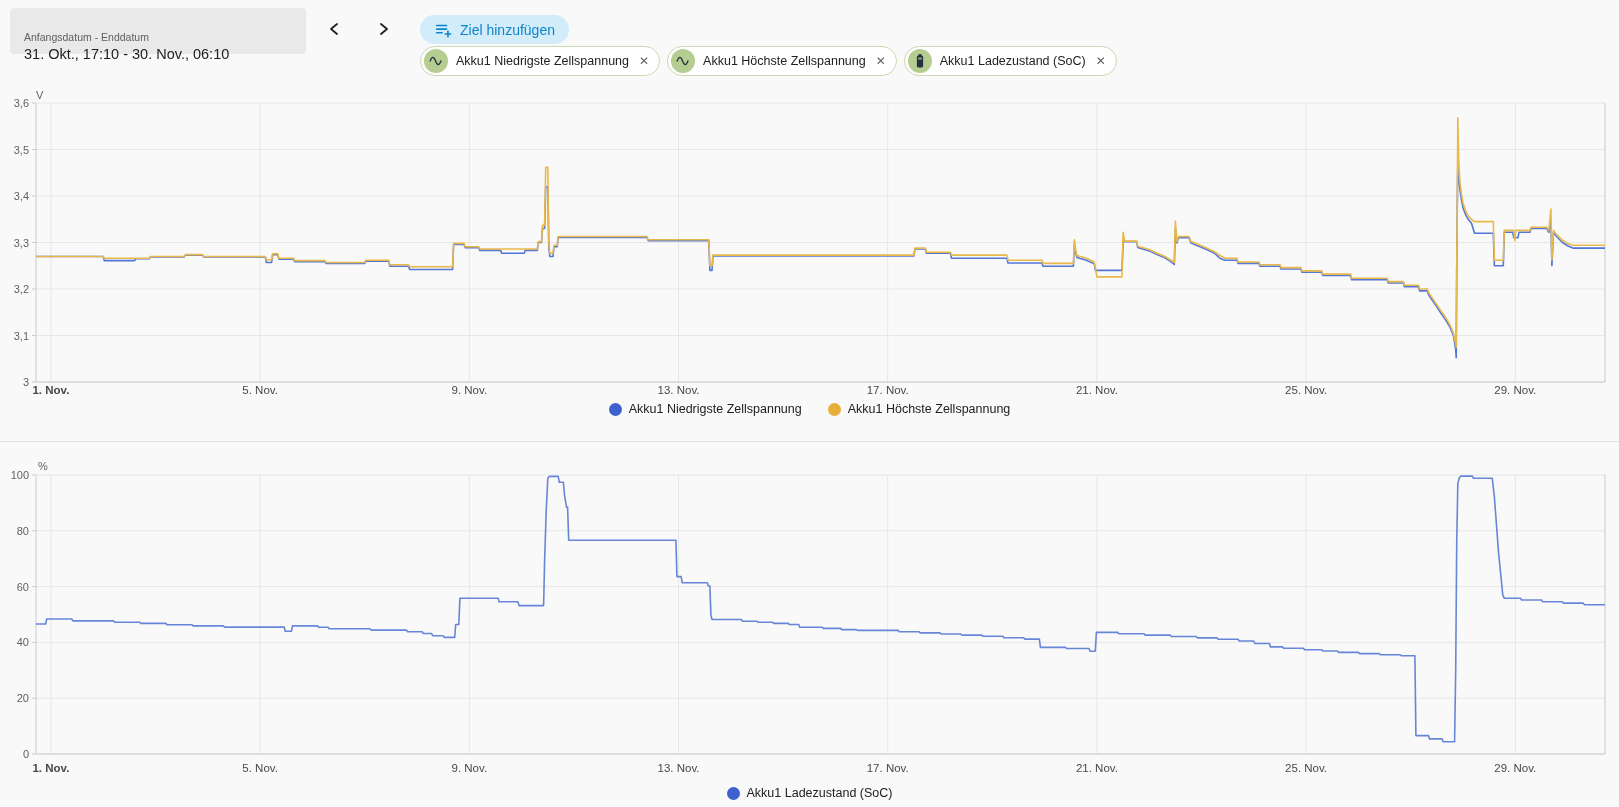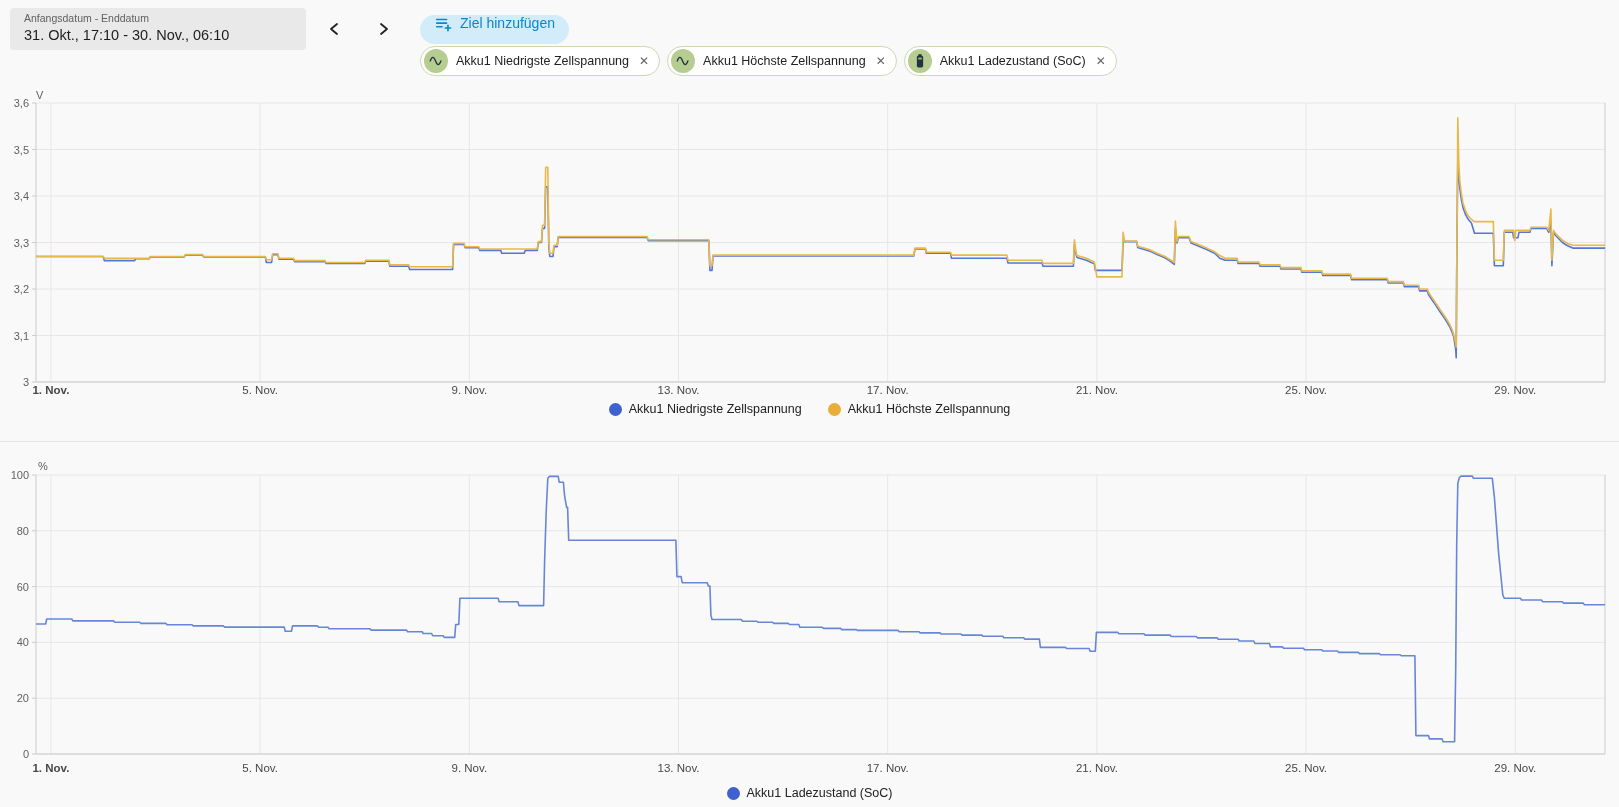--- a/index.html
+++ b/index.html
@@ -2,31 +2,31 @@
 <html><head>
 <meta charset="utf-8">
 <style>
   html,body{margin:0;padding:0;}
   body{
     width:1619px;height:807px;position:relative;overflow:hidden;
     background:#f9f9f9;font-family:"Liberation Sans",sans-serif;color:#212121;
   }
   .daterange{
     position:absolute;left:10px;top:8px;width:296px;height:42px;
-    background:#e9e9e9;border-radius:4px;padding:4px 14px;box-sizing:border-box;cursor:pointer;
+    background:#e9e9e9;border-radius:4px;padding:23px 14px;box-sizing:border-box;cursor:pointer;
   }
   .daterange .lbl{font-size:10.5px;color:#5f5f5f;line-height:13px;}
   .daterange .val{font-size:14.5px;color:#1d1d1d;line-height:18px;margin-top:1px;}
   .navbtn{
     position:absolute;top:17px;width:26px;height:26px;border:none;background:transparent;
     display:flex;align-items:center;justify-content:center;cursor:pointer;padding:0;
   }
   .addbtn{
     position:absolute;left:420px;top:15px;height:29px;border:none;cursor:pointer;
-    background:#d3ecf9;color:#0b86cb;border-radius:15px;display:flex;align-items:flex-start;
+    background:#d3ecf9;color:#0b86cb;border-radius:15px;display:flex;align-items:center;
     gap:8px;padding:0 14px;font-size:14px;font-family:"Liberation Sans",sans-serif;
   }
   .chips{position:absolute;left:420px;top:46px;display:flex;gap:7px;}
   .chip{
     display:flex;align-items:center;height:30px;background:#ffffff;border:1px solid #ccd8b2;
     border-radius:15px;padding:0 10px 0 3px;box-sizing:border-box;cursor:pointer;
   }
   .chip .ic{
     width:24px;height:24px;border-radius:50%;background:#b5cd90;display:flex;
     align-items:center;justify-content:center;margin-right:8px;flex:0 0 auto;

